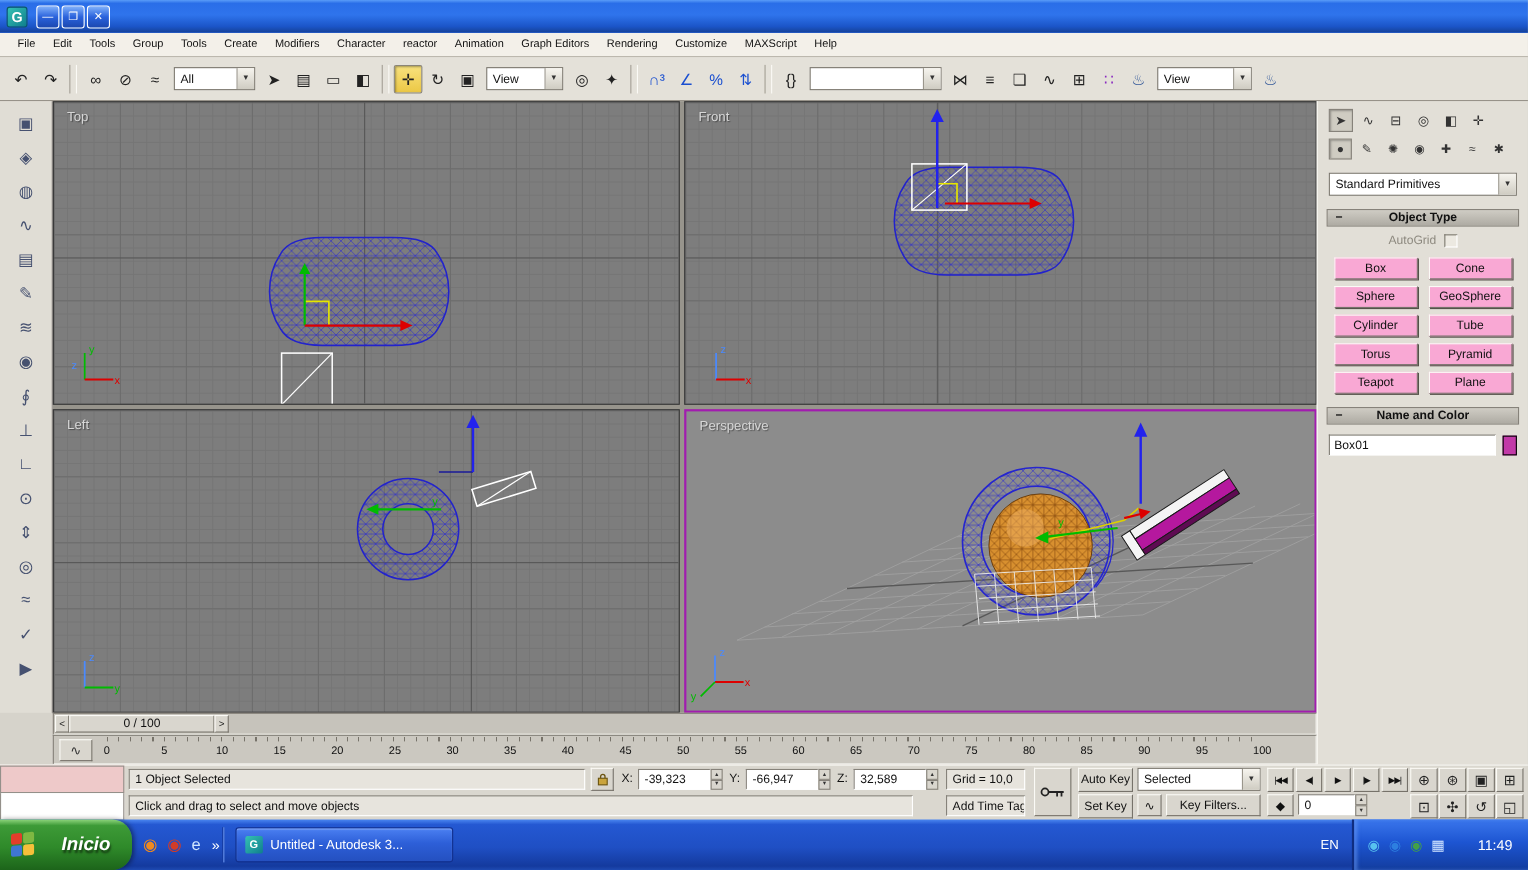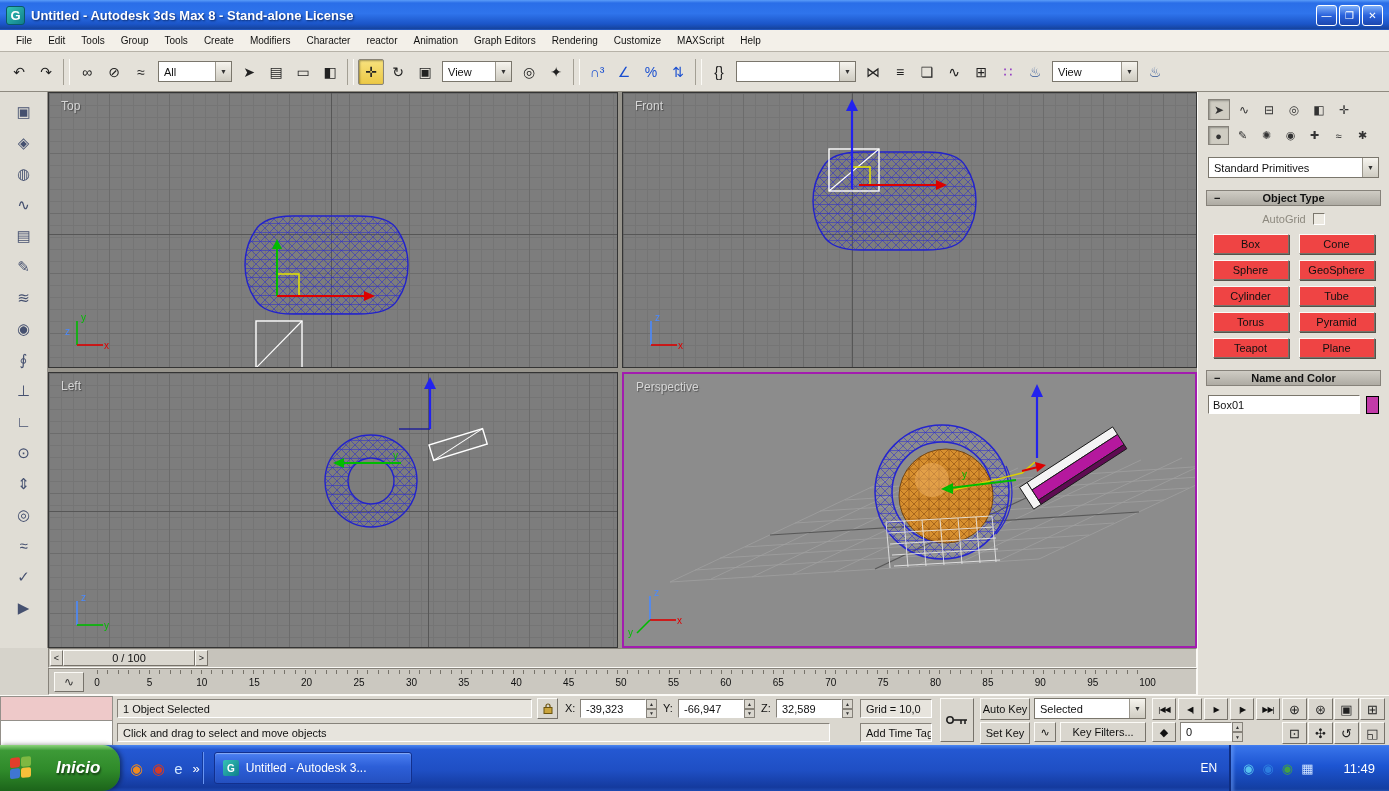--- a/index.html
+++ b/index.html
@@ -44,21 +44,21 @@
 .cptab{width:22px;height:21px;display:flex;align-items:center;justify-content:center;font-size:12px;color:#333;border:1px solid transparent}
 .cptab.active{background:#cfccc2;border:1px solid #86827a;box-shadow:inset 1px 1px 2px rgba(0,0,0,.3)}
 .cptab.sm{width:21px;height:19px;font-size:11px}
 .cpdroprow{display:flex;align-items:center;margin:10px 10px 0}
 .rollout{margin:12px 8px 0;background:linear-gradient(#cfccc4,#aeaba3);border:1px solid #86827a;height:16px;display:flex;align-items:center;font-size:11px;font-weight:bold;color:#111;position:relative}
 .rollout .minus{position:absolute;left:7px;font-weight:bold}
 .rollout .rtitle{flex:1;text-align:center}
 .autogrid{display:flex;align-items:center;justify-content:center;gap:7px;margin-top:7px;color:#8d897f;font-size:11px}
 .checkbox{width:12px;height:12px;background:#ecE9e1;border:1px solid;border-color:#7a766c #fff #fff #7a766c}
 .objgrid{display:grid;grid-template-columns:76px 76px;gap:6px 10px;justify-content:center;margin-top:9px}
-.objbtn{height:20px;background:#ef4444;border:1px solid;border-color:#fbfaf6 #76726a #76726a #fbfaf6;box-shadow:1px 1px 0 #55524a;font-size:11px;color:#111;display:flex;align-items:center;justify-content:center}
+.objbtn{height:20px;background:#f9a8d4;border:1px solid;border-color:#fbfaf6 #76726a #76726a #fbfaf6;box-shadow:1px 1px 0 #55524a;font-size:11px;color:#111;display:flex;align-items:center;justify-content:center}
 .namerow{display:flex;gap:6px;margin:9px 10px 0;align-items:center}
 .namefield{flex:1;height:19px;background:#fff;border:1px solid;border-color:#7a766c #fff #fff #7a766c;font-size:11px;padding:0 4px;color:#111}
 .swatch{width:18px;height:18px;border:1px solid #000;background:#c23aa8}
 
 #timeslider{position:absolute;left:48px;top:648px;width:1149px;height:20px;background:#c6c3bb;border:1px solid;border-color:#86827a #fbfaf6 #fbfaf6 #86827a;display:flex;align-items:center;padding:0 1px}
 .tsarrow{width:13px;height:16px;background:#d9d6ce;border:1px solid;border-color:#fbfaf6 #76726a #76726a #fbfaf6;display:flex;align-items:center;justify-content:center;font-size:9px;color:#222}
 .tsthumb{width:132px;height:16px;background:#d9d6ce;border:1px solid;border-color:#fbfaf6 #76726a #76726a #fbfaf6;display:flex;align-items:center;justify-content:center;font-size:11px;color:#111}
 #trackbar{position:absolute;left:48px;top:668px;width:1149px;height:27px;background:#cbc8c0;border:1px solid;border-color:#86827a #fbfaf6 #fbfaf6 #86827a}
 .mcbtn{position:absolute;left:5px;top:3px;width:30px;height:20px;background:#d9d6ce;border:1px solid;border-color:#fbfaf6 #76726a #76726a #fbfaf6;display:flex;align-items:center;justify-content:center;font-size:12px;color:#333}
 .tickmarks{position:absolute;left:48px;right:52px;top:1px;height:4px;background:repeating-linear-gradient(90deg,#77736a 0 1px,transparent 1px 10.4px)}
@@ -94,21 +94,20 @@
 .trayicon{font-size:13px;line-height:1}
 .clock{color:#fff;font-size:13px;margin-left:22px}
 </style>
 </head>
 <body>
 
 <div id="screen">
 
   <div id="titlebar">
     <div class="appicon">G</div>
-    <div class="titletext">Untitled - Autodesk 3ds Max 8  - Stand-alone License</div>
     <div style="display:flex">
 
     <div class="winbtn">
           <span>—</span>
         </div>
         <div class="winbtn">
           <span>❐</span>
         </div>
         <div class="winbtn">
           <span>✕</span>

